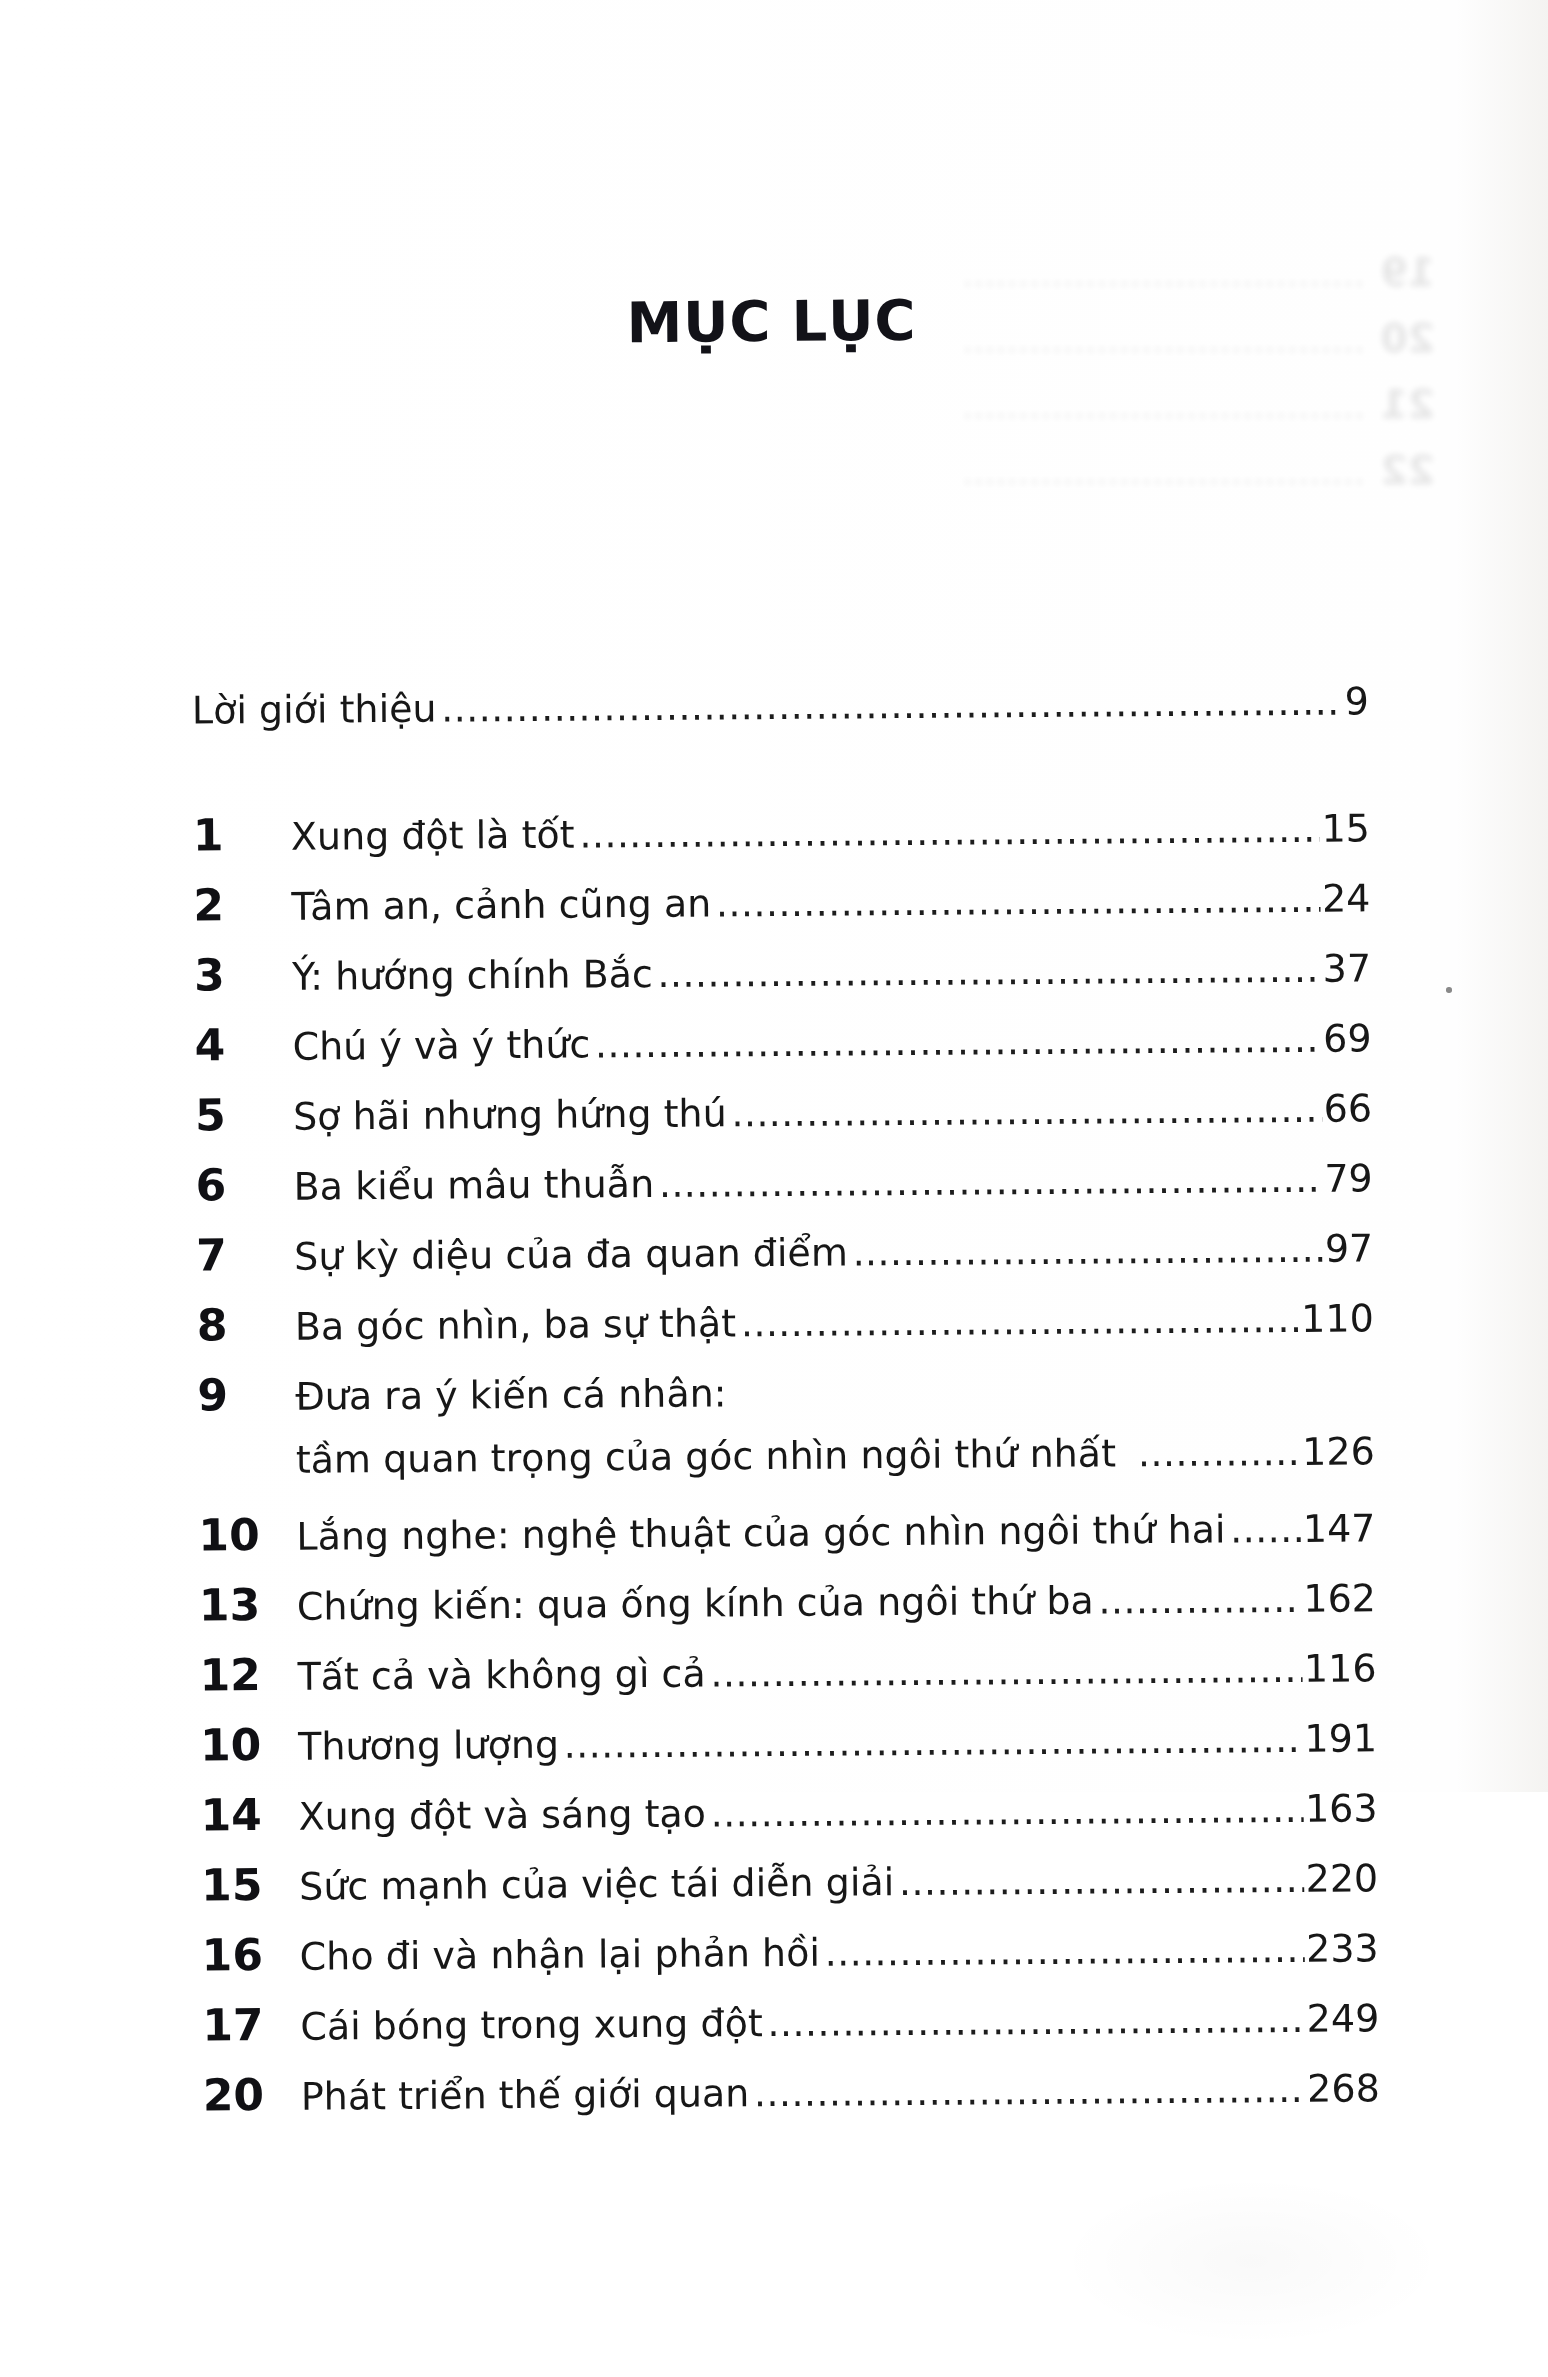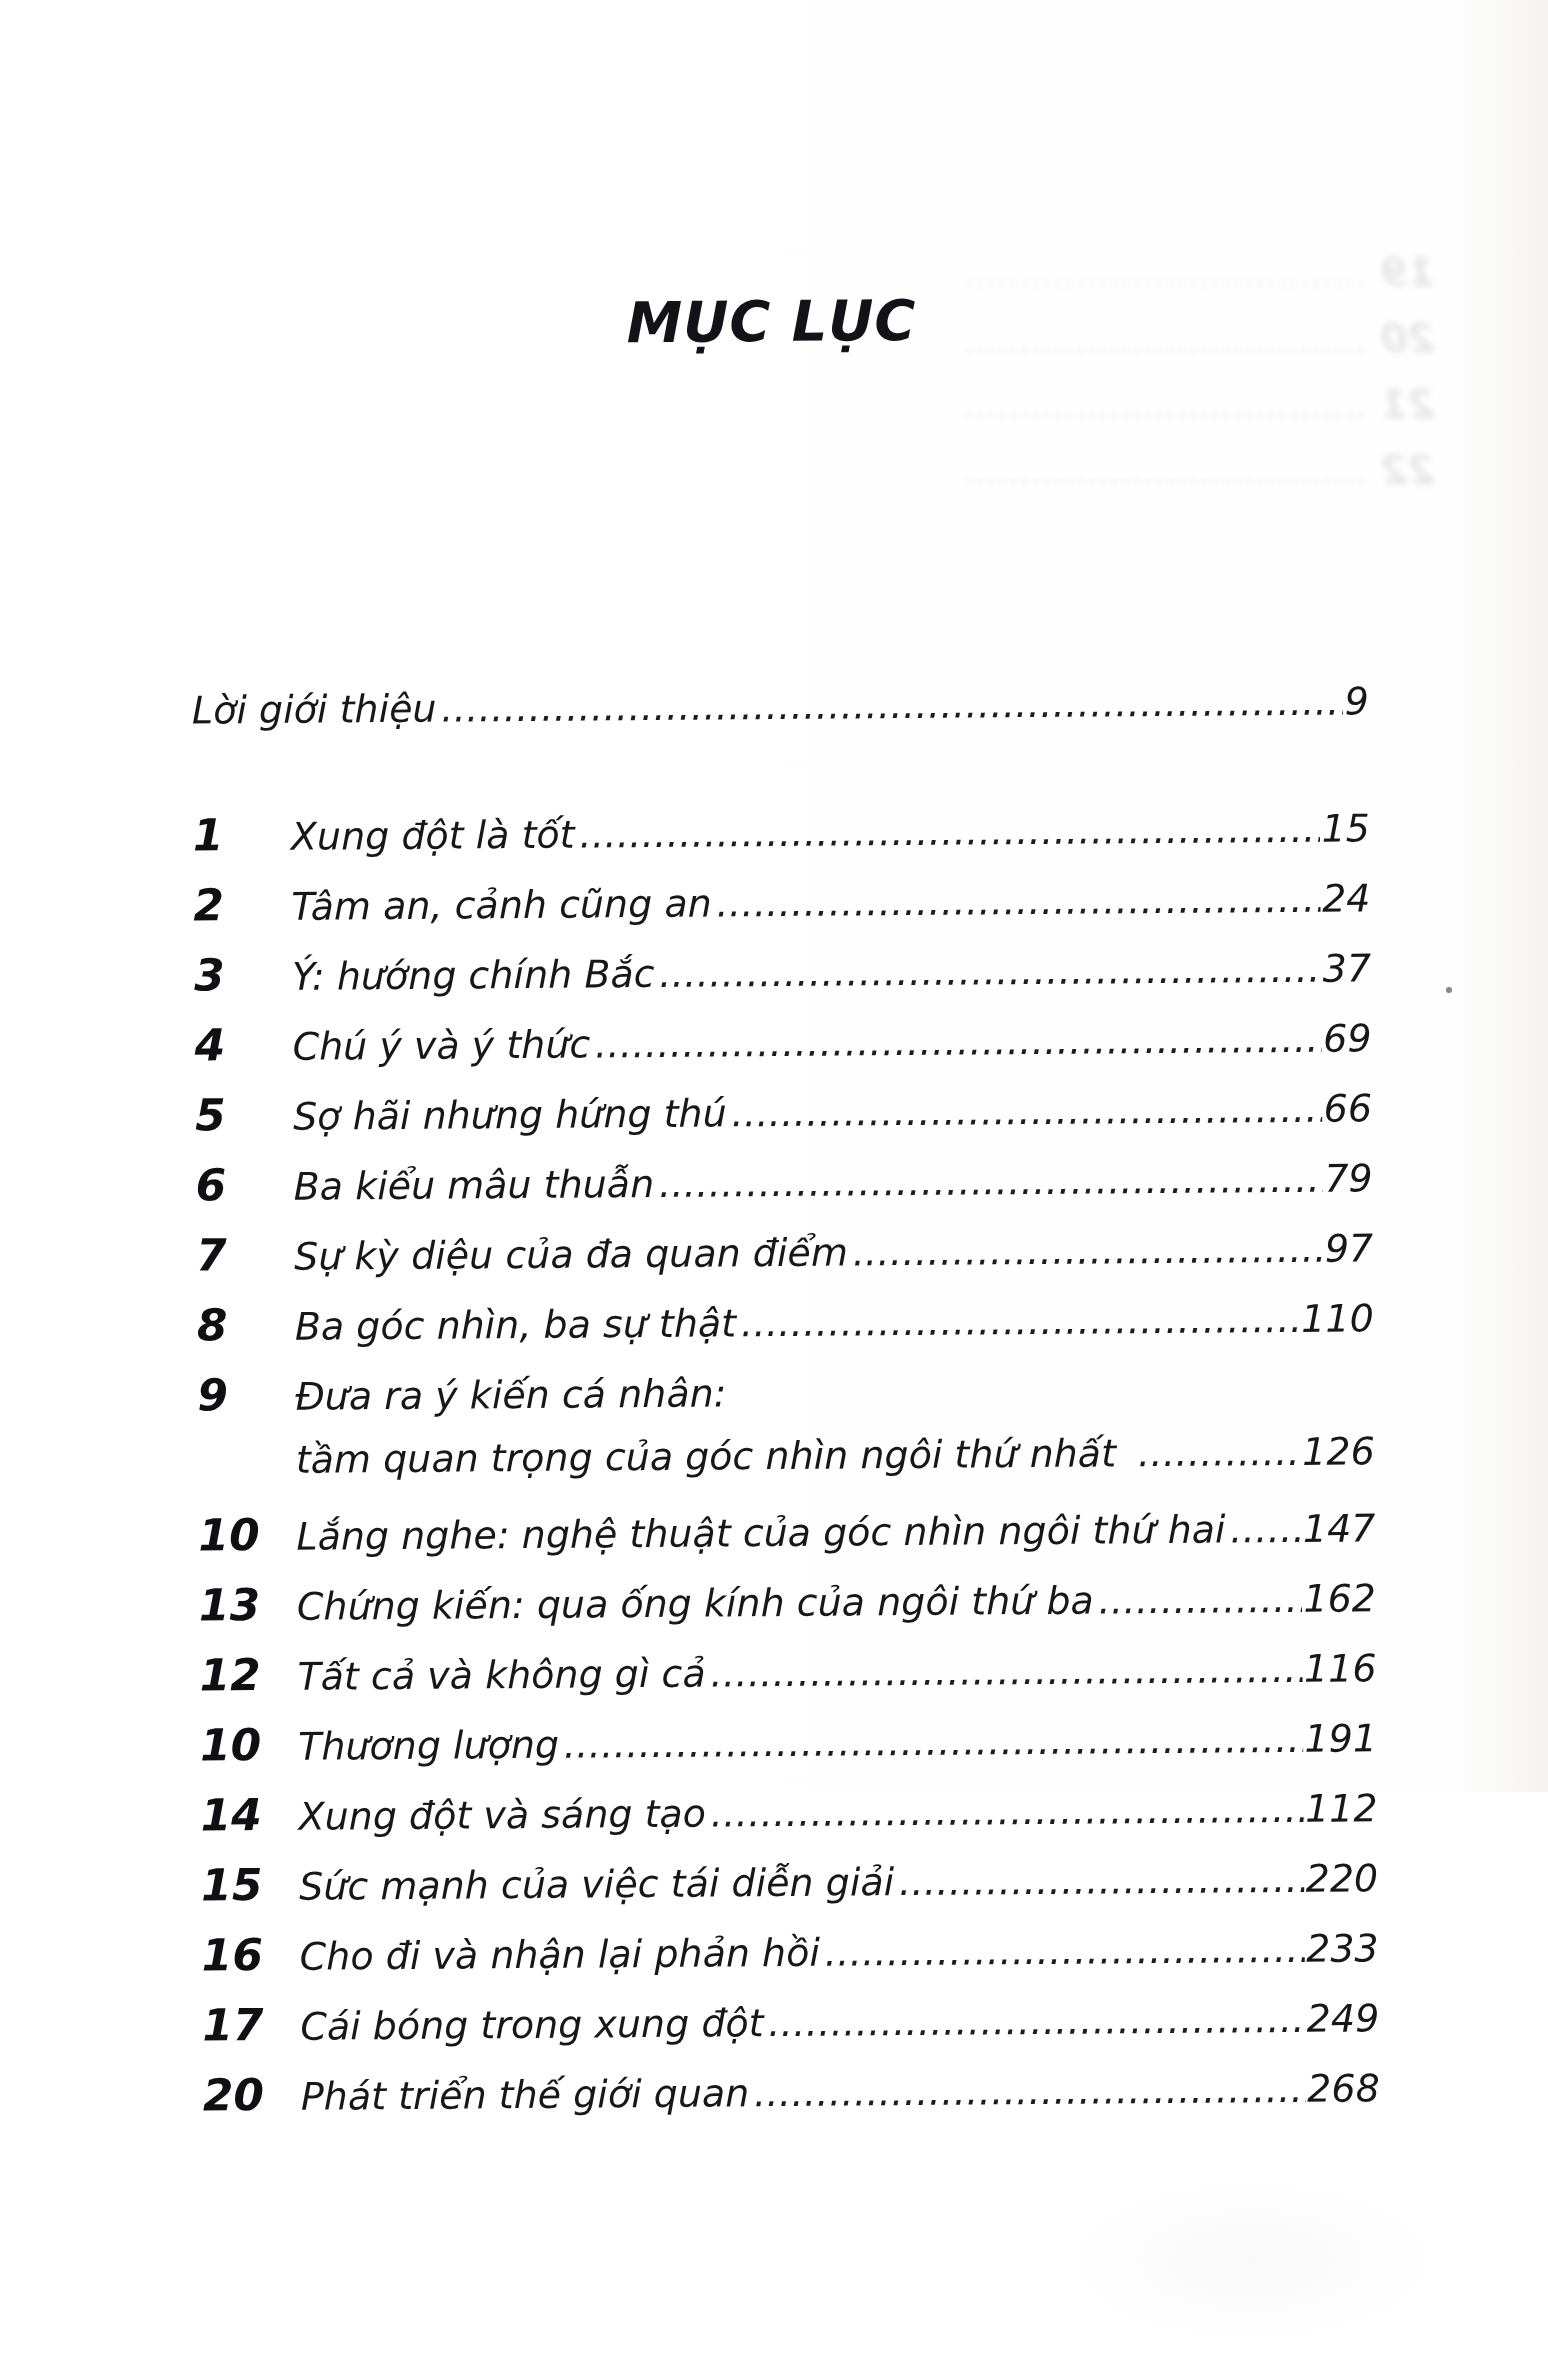--- a/index.html
+++ b/index.html
@@ -7,21 +7,20 @@
     width: 1549px; height: 2377px;
     background: #ffffff;
     font-family: "DejaVu Sans", "Liberation Sans", sans-serif;
     overflow: hidden;
   }
   .page {
     position: relative;
     width: 1549px; height: 1792px;
     background: linear-gradient(to right, #ffffff 0%, #fefefe 94%, #f4f3f1 100%);
     color: #171717;
-    font-style: italic;
   }
   
   .page::after {
     content: "";
     position: absolute; left: 1056px; top: 2175px; width: 391px; height: 172px;
     background: radial-gradient(ellipse at center, rgba(0,0,0,0.025), rgba(0,0,0,0) 70%);
     pointer-events: none;
   }
   .tilt {
     position: absolute; inset: 0;
@@ -207,21 +206,21 @@
           <div class="row">
             <span class="num">10</span>
             <span class="rtitle">Thương lượng</span>
             <span class="leader"></span>
             <span class="pnum">191</span>
           </div>
           <div class="row">
             <span class="num">14</span>
             <span class="rtitle">Xung đột và sáng tạo</span>
             <span class="leader"></span>
-            <span class="pnum">112</span>
+            <span class="pnum">163</span>
           </div>
           <div class="row">
             <span class="num">15</span>
             <span class="rtitle">Sức mạnh của việc tái diễn giải</span>
             <span class="leader"></span>
             <span class="pnum">220</span>
           </div>
           <div class="row">
             <span class="num">16</span>
             <span class="rtitle">Cho đi và nhận lại phản hồi</span>

